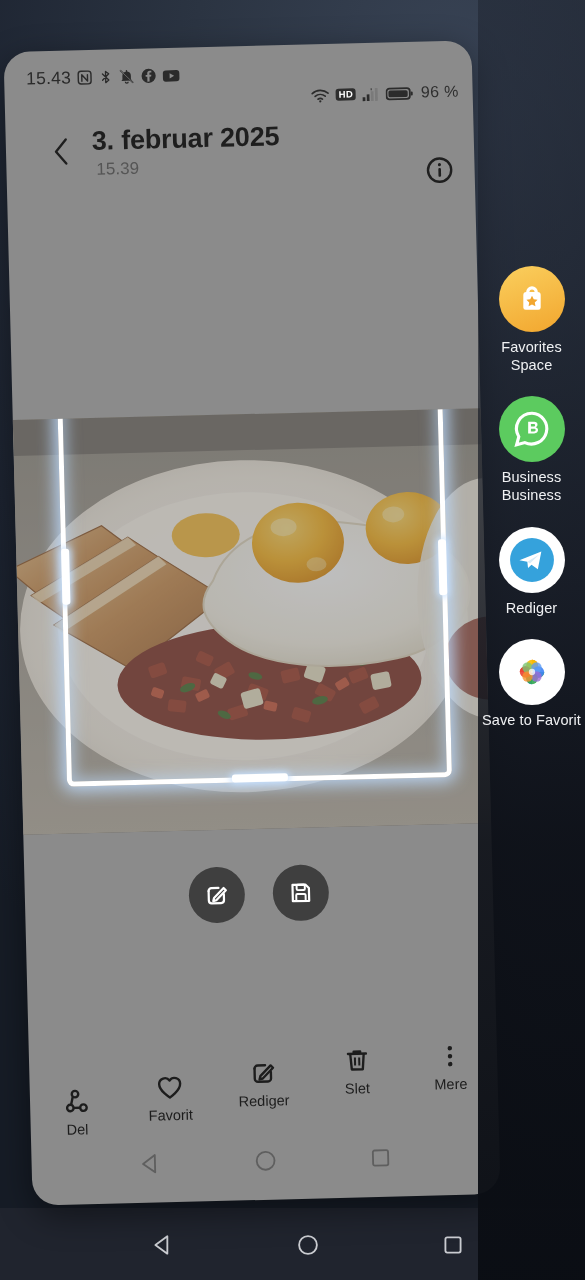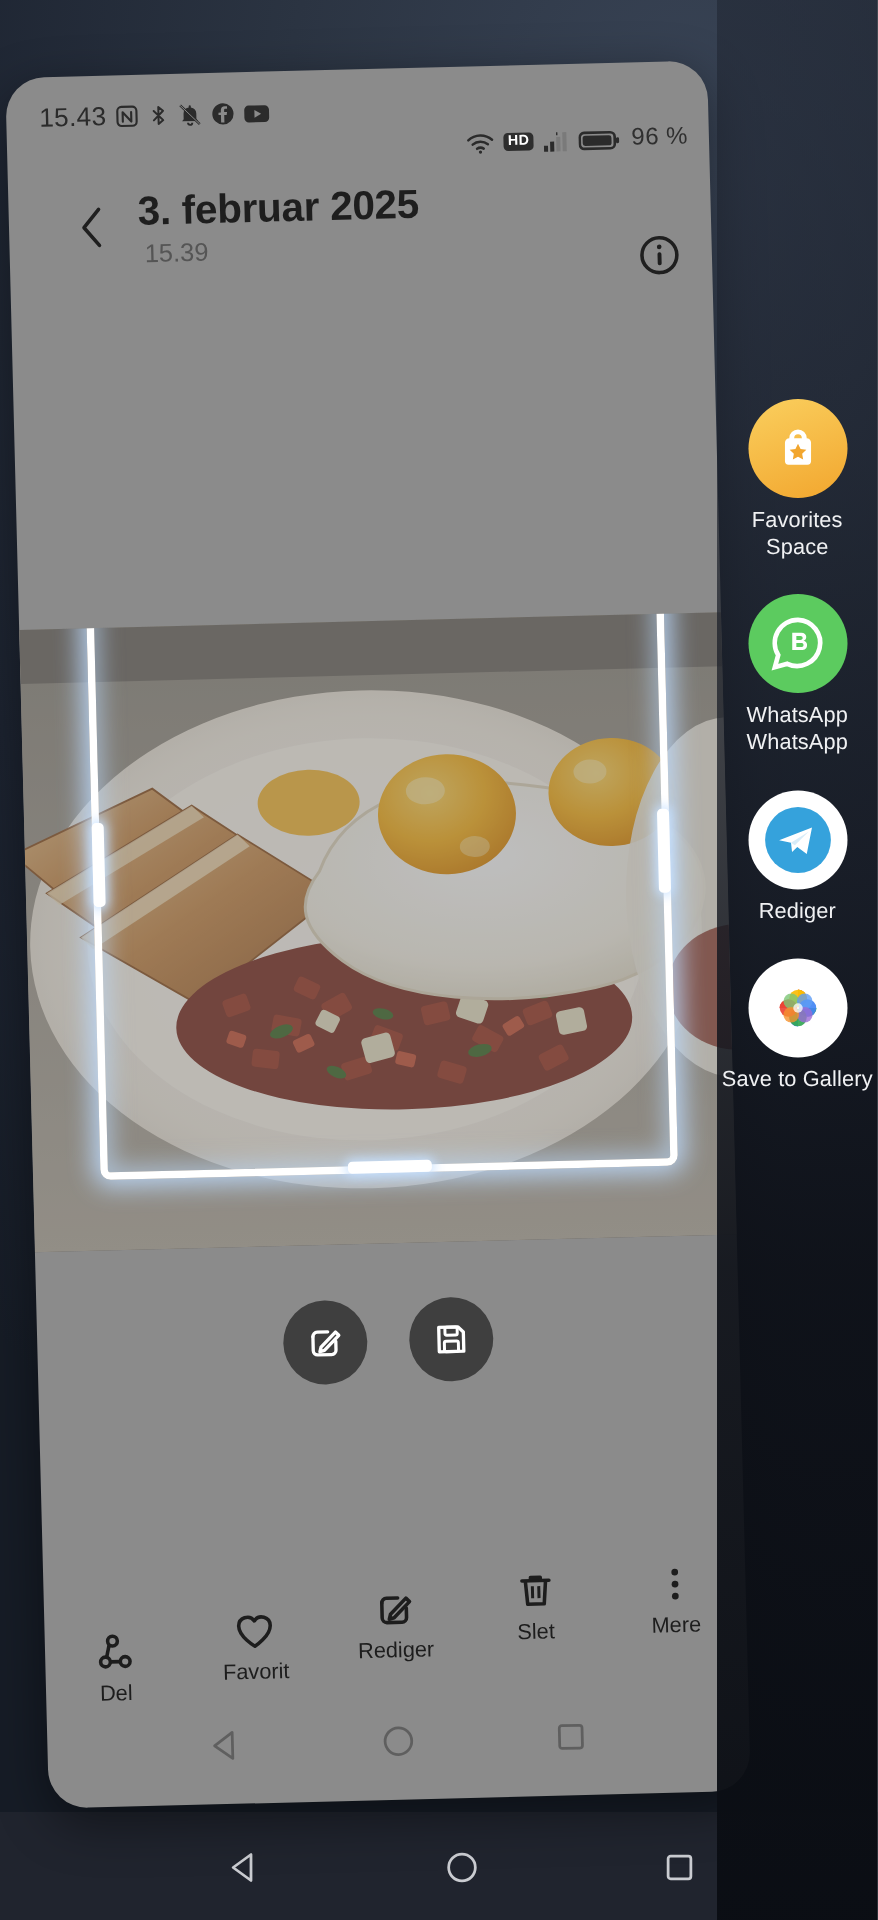--- a/index.html
+++ b/index.html
@@ -452,21 +452,21 @@
     <span class="rail-label">Favorites Space</span>
   </div>
 
   <div class="rail-item">
     <span class="rail-icon" style="background:#5CCB5F;">
       <svg width="44" height="44" viewBox="0 0 24 24">
         <path d="M12 3.4a8.4 8.4 0 0 0-7.2 12.8L3.6 20.6l4.5-1.2A8.4 8.4 0 1 0 12 3.4z" fill="none" stroke="#fff" stroke-width="1.7"></path>
         <path d="M9.9 8.1h3.3c1.1 0 1.8.6 1.8 1.5 0 .7-.4 1.2-1 1.4.8.2 1.3.8 1.3 1.6 0 1.1-.8 1.8-2.1 1.8H9.9zm1.5 1.2v1.4h1.5c.5 0 .8-.3.8-.7s-.3-.7-.8-.7zm0 2.5v1.5h1.7c.6 0 .9-.3.9-.8s-.3-.7-.9-.7z" fill="#fff"></path>
       </svg>
     </span>
-    <span class="rail-label">WhatsApp WhatsApp</span>
+    <span class="rail-label">Business Business</span>
   </div>
 
   <div class="rail-item">
     <span class="rail-icon" style="background:#fff;">
       <svg width="56" height="56" viewBox="0 0 24 24">
         <circle cx="12" cy="12" r="9.4" fill="#35A2DC"></circle>
         <path d="M6.6 12.1l9.4-3.7-1.5 7.6-2.7-2-1.5 1.4-.3-2.6z" fill="#fff"></path>
         <path d="M10 12.8l5.1-3.2-4 3.9z" fill="#d8ecf8"></path>
       </svg>
     </span>
@@ -485,19 +485,19 @@
         <circle cx="15.8" cy="12" r="3.5" fill="#4285F4" opacity=".92"></circle>
         <circle cx="12" cy="15.8" r="3.5" fill="#34A853" opacity=".92"></circle>
         <circle cx="8.2" cy="12" r="3.5" fill="#EA4335" opacity=".92"></circle>
         <circle cx="9.3" cy="9.3" r="3.1" fill="#7CC576" opacity=".8"></circle>
         <circle cx="14.7" cy="9.3" r="3.1" fill="#5E9CF5" opacity=".8"></circle>
         <circle cx="14.7" cy="14.7" r="3.1" fill="#9B6BD6" opacity=".8"></circle>
         <circle cx="9.3" cy="14.7" r="3.1" fill="#F5922E" opacity=".8"></circle>
         <circle cx="12" cy="12" r="1.9" fill="#fff" opacity=".75"></circle>
       </svg>
     </span>
-    <span class="rail-label">Save to Gallery</span>
+    <span class="rail-label">Save to Favorit</span>
   </div>
 
 
 
 
 </div>
 
 </body></html>

